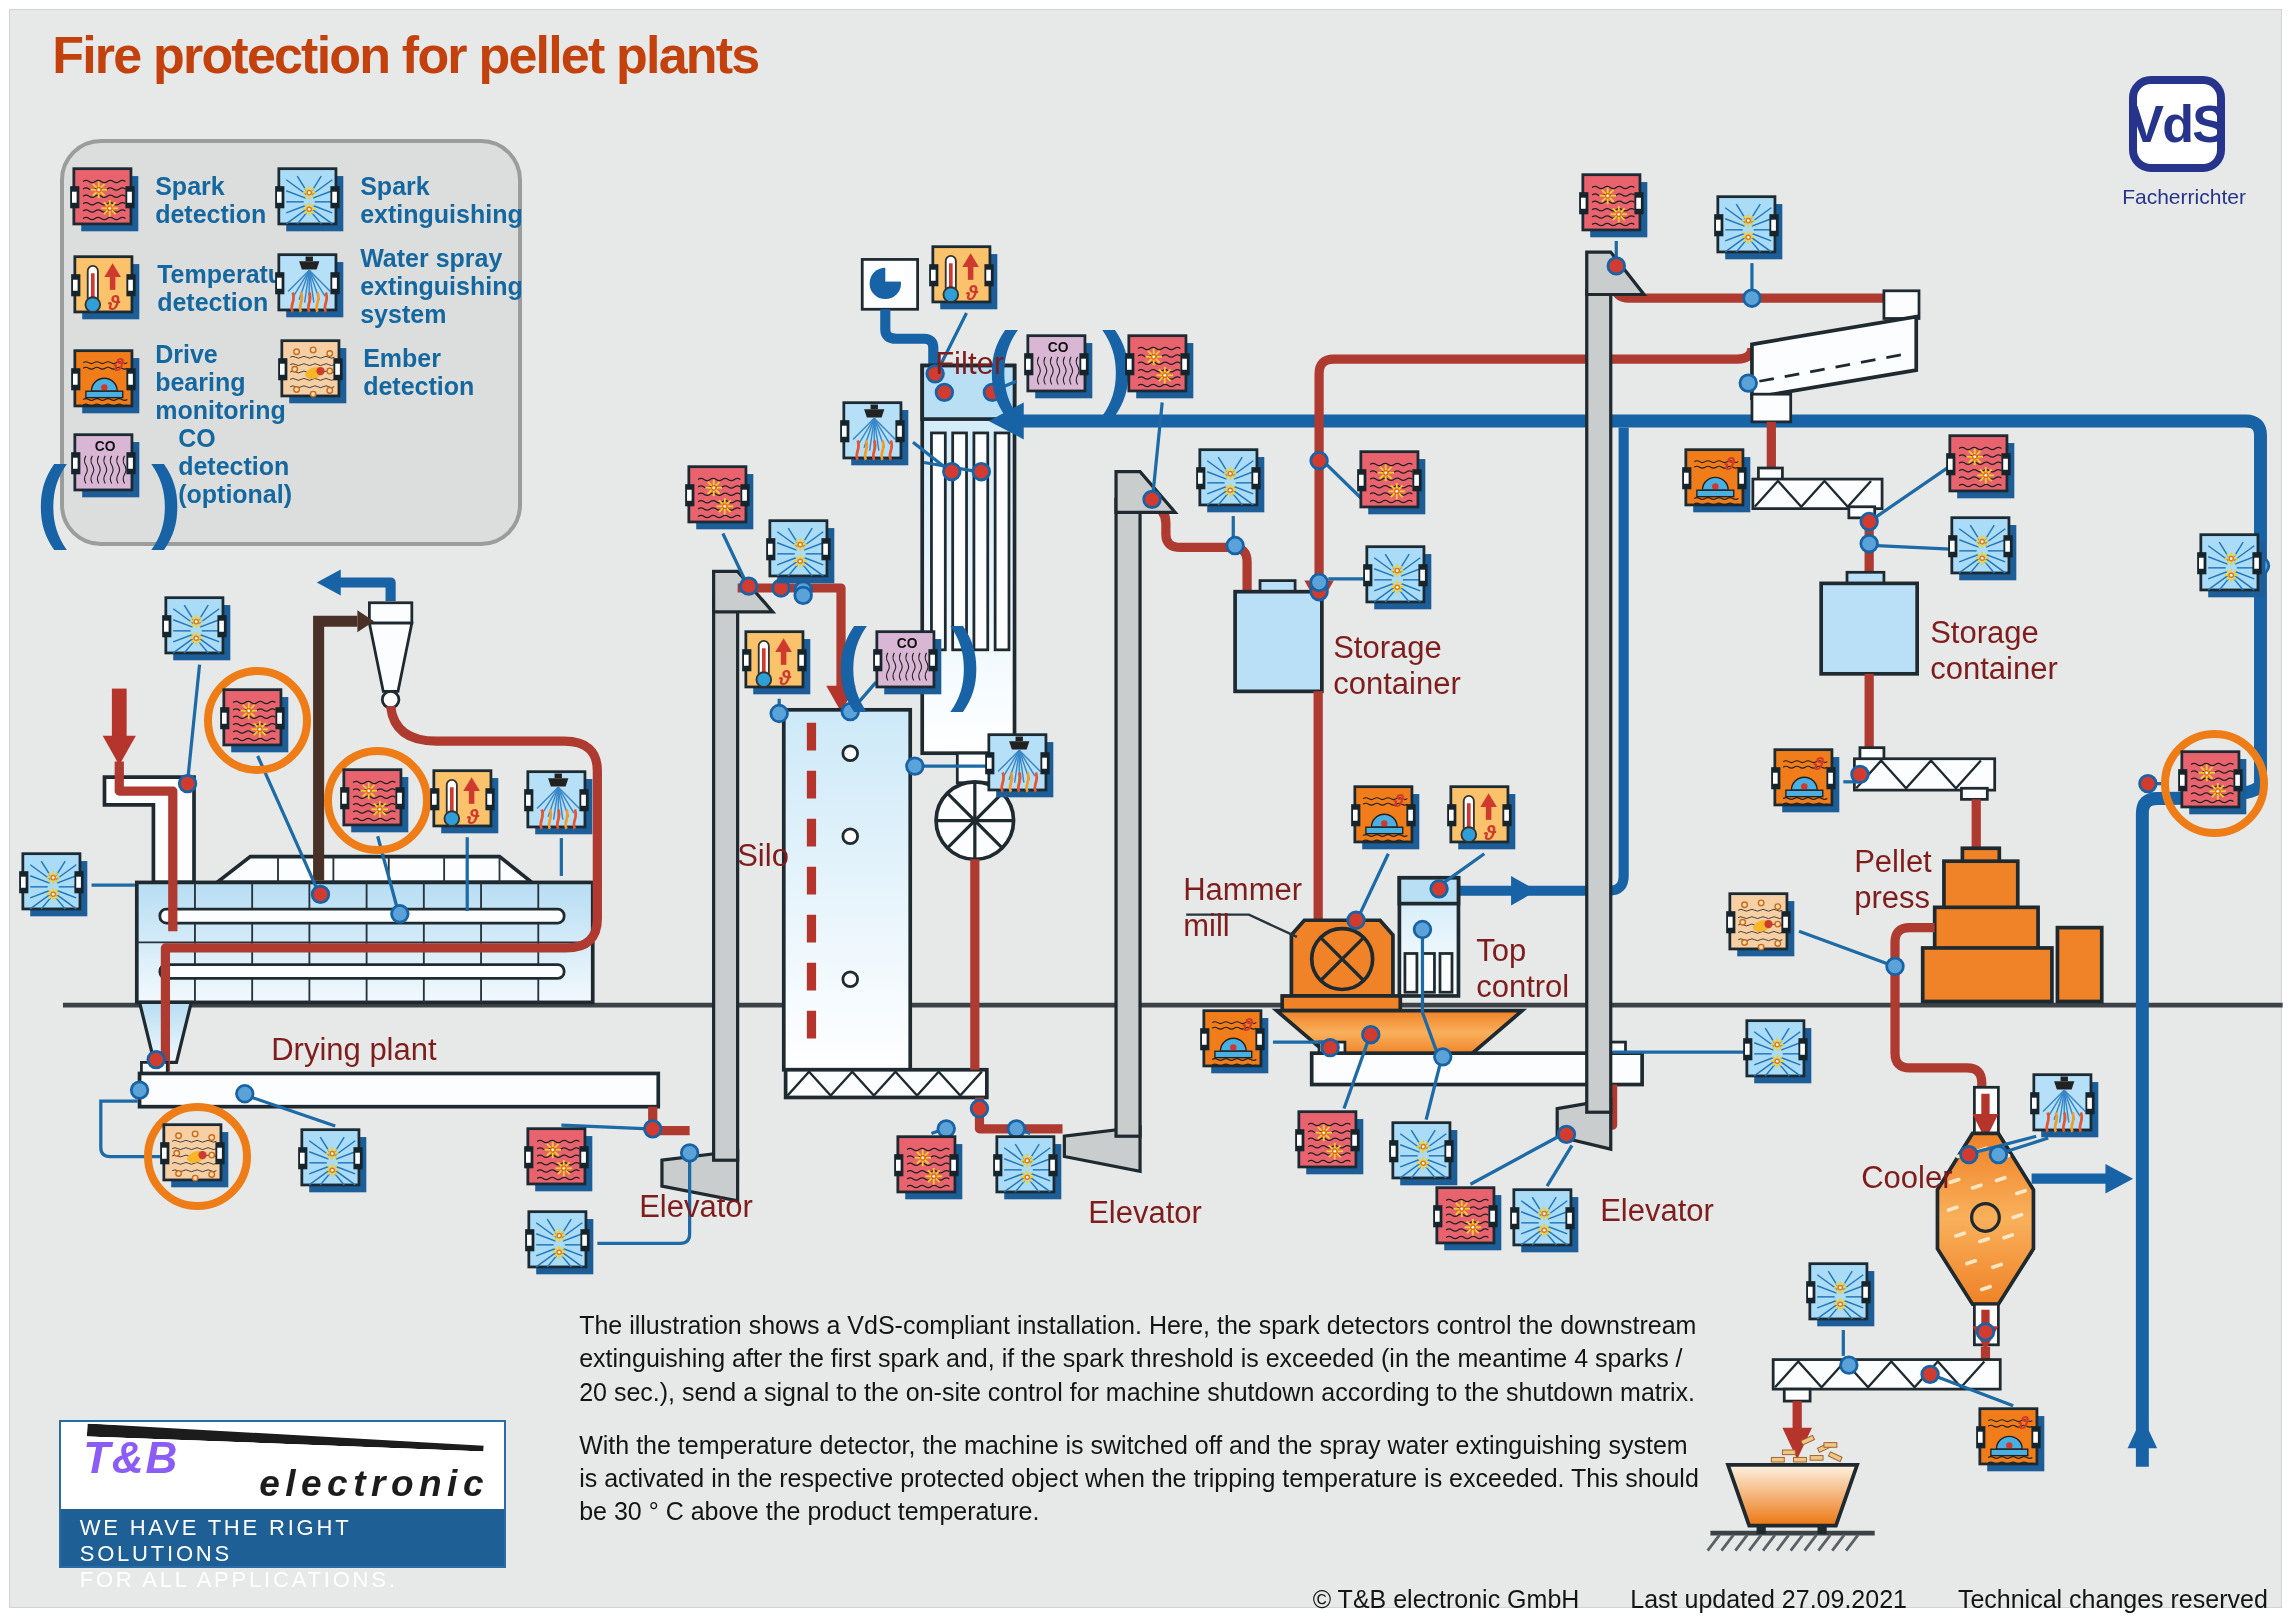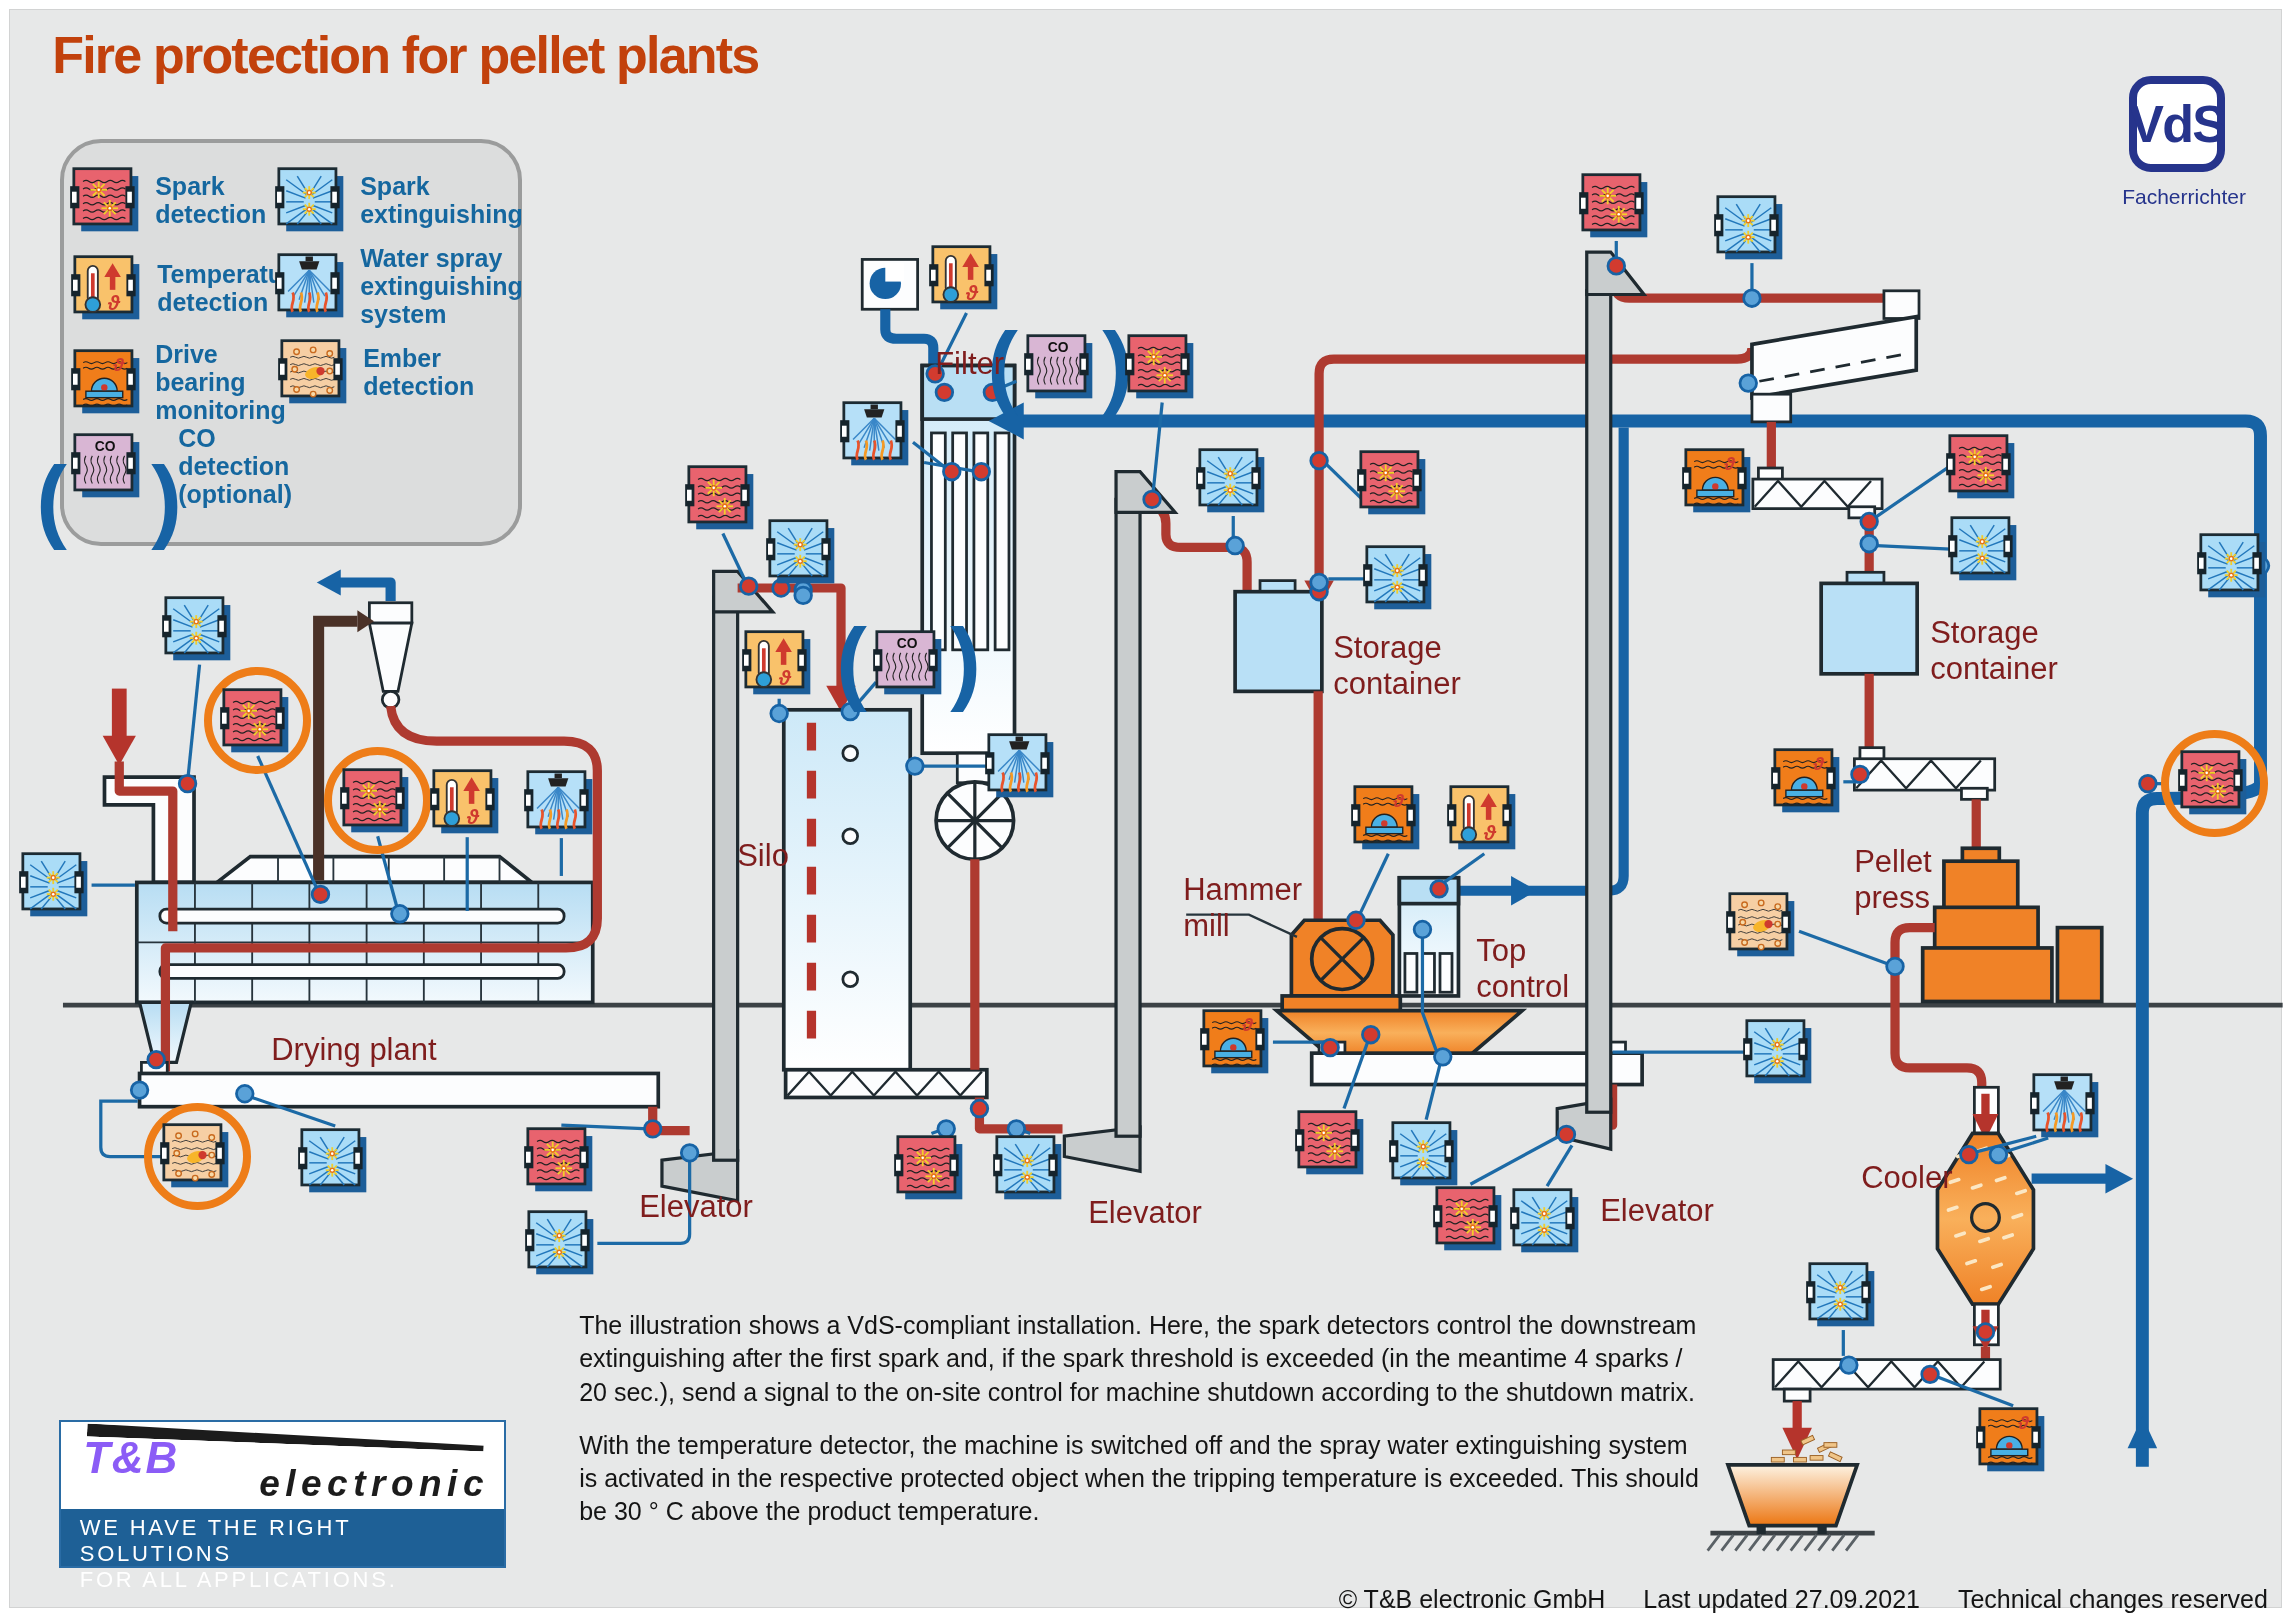--- a/index.html
+++ b/index.html
@@ -20,21 +20,21 @@
   #vds{position:absolute;left:2112px;top:66px;width:100px;text-align:center;}
   #vds .box{width:96px;height:96px;border:8.3px solid #26348c;border-radius:22px;background:#fff;box-sizing:border-box;display:flex;align-items:center;justify-content:center;margin-left:7px;}
   #vds .vtxt{font-size:52px;font-weight:bold;color:#26348c;letter-spacing:-1.8px;}
   #vds .cap{margin-top:13px;font-size:21px;color:#26348c;}
   
   #notes{position:absolute;left:569px;top:1299px;width:1131px;font-size:25px;color:#141414;line-height:1.33;}
   #notes p{margin:0 0 20px 0;}
   .ncirc{display:inline-block;width:24px;height:24px;border:6.5px solid #ee7d18;border-radius:50%;vertical-align:-5.5px;margin:0 2.8px;}
   
   #footer{position:absolute;right:13px;top:1575px;font-size:25px;color:#141414;}
-  #footer span{margin-left:31px;}
+  #footer span{margin-left:44px;}
   
   #tb{position:absolute;left:49px;top:1410px;width:447px;height:148px;border:2.8px solid #2a6ca5;background:#fff;box-sizing:border-box;}
   #tb .word{position:relative;height:89px;overflow:hidden;}
   #tb .swoosh{position:absolute;left:26px;top:9.2px;width:397px;height:13px;background:#1c1c1c;transform:rotate(2.2deg);clip-path:polygon(0 0,100% 55%,100% 100%,0 100%);}
   #tb .tbtxt{position:absolute;left:22px;top:11px;font-size:44px;font-weight:bold;font-style:italic;color:#8b5cf6;letter-spacing:1.8px;}
   #tb .etxt{position:absolute;left:198px;top:41px;font-size:37px;font-weight:bold;font-style:italic;color:#1c1c1c;letter-spacing:5.5px;}
   #tb .bar{position:absolute;left:0;bottom:0;width:100%;height:57px;background:#1e6096;color:#fff;font-size:22px;letter-spacing:2.8px;padding:5.5px 0 0 18.5px;box-sizing:border-box;line-height:1.18;}
   svg text{font-family:"Liberation Sans",sans-serif;}
 </style>
 </head>

